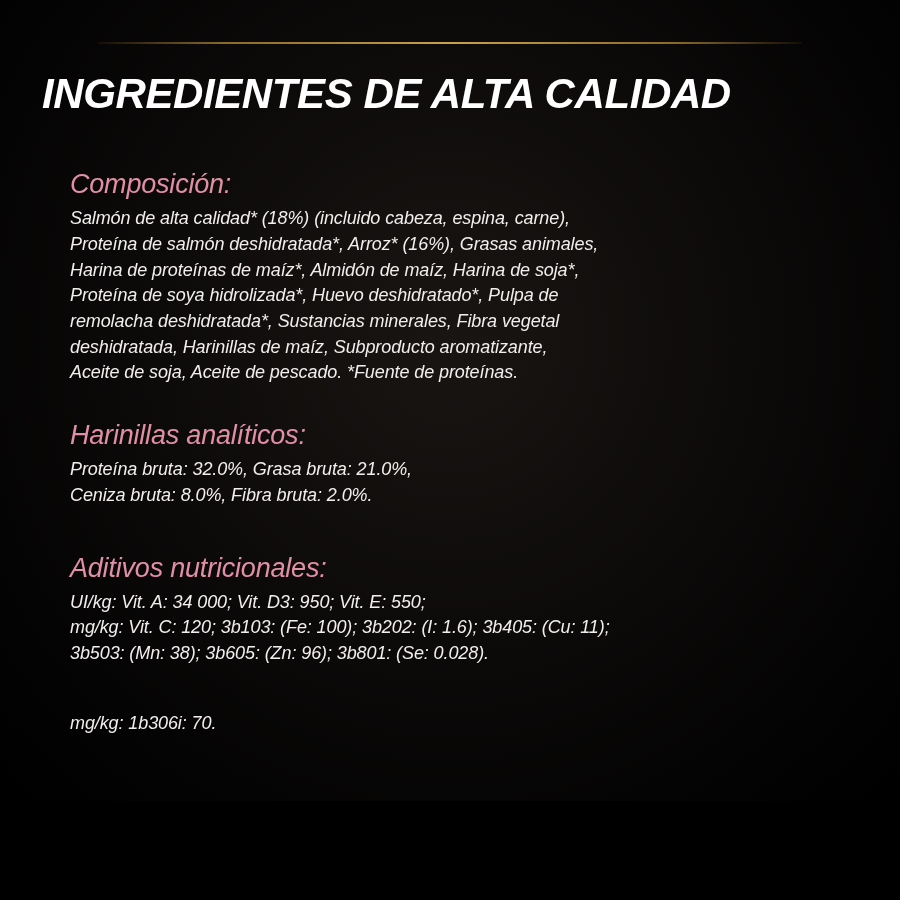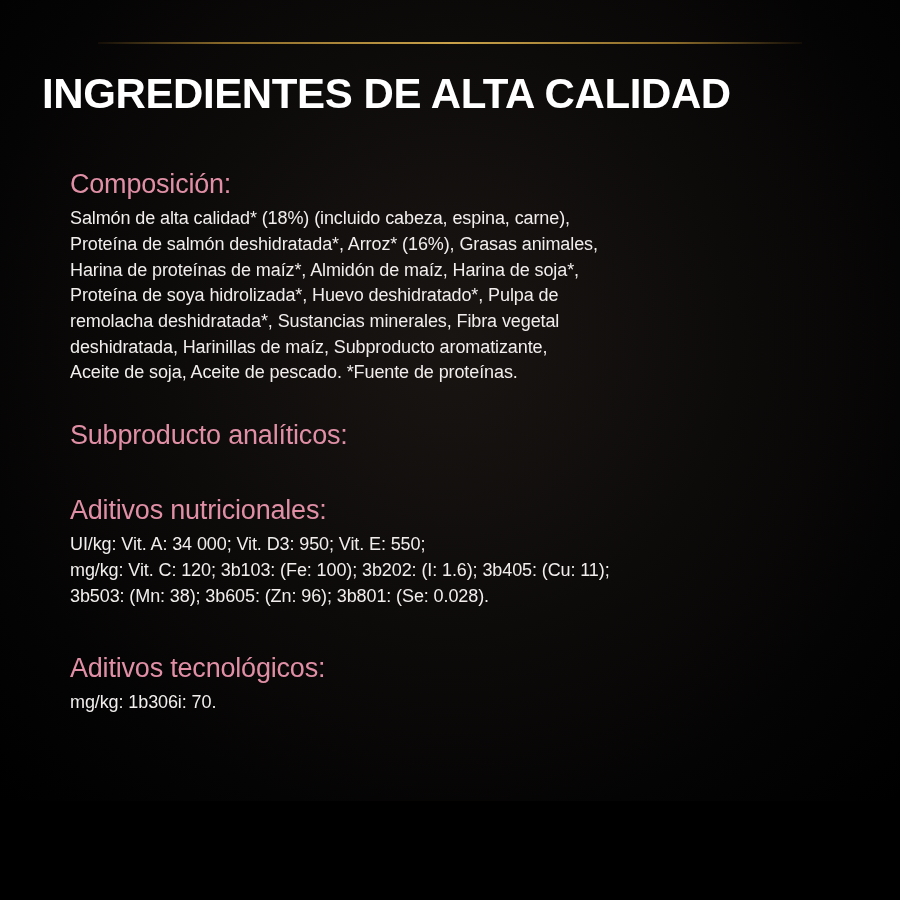--- a/index.html
+++ b/index.html
@@ -12,20 +12,21 @@
     background: #000000;
     font-family: "Liberation Sans", sans-serif;
     overflow: hidden;
   }
   .page {
     position: relative;
     width: 900px;
     height: 801px;
     background: radial-gradient(ellipse at 50% 42%, #191513 0%, #0d0b0a 45%, #050404 75%, #000000 100%);
     box-sizing: border-box;
+    font-style: italic;
   }
   .top-rule {
     position: absolute;
     top: 42px;
     left: 98px;
     right: 98px;
     height: 2px;
     background: linear-gradient(to right, rgba(90,60,20,0.15), #8a6a2a 18%, #c9a24a 50%, #8a6a2a 82%, rgba(90,60,20,0.15));
   }
   .content {
@@ -83,29 +84,30 @@
       <p class="section-body">Salmón de alta calidad* (18%) (incluido cabeza, espina, carne),
 Proteína de salmón deshidratada*, Arroz* (16%), Grasas animales,
 Harina de proteínas de maíz*, Almidón de maíz, Harina de soja*,
 Proteína de soya hidrolizada*, Huevo deshidratado*, Pulpa de
 remolacha deshidratada*, Sustancias minerales, Fibra vegetal
 deshidratada, Harinillas de maíz, Subproducto aromatizante,
 Aceite de soja, Aceite de pescado. *Fuente de proteínas.</p>
     </div>
 
     <div class="section sec-componentes">
-      <h2 class="section-heading">Subproducto analíticos:</h2>
+      <h2 class="section-heading">Harinillas analíticos:</h2>
+      <p class="section-body">Proteína bruta: 32.0%, Grasa bruta: 21.0%,
+Ceniza bruta: 8.0%, Fibra bruta: 2.0%.</p>
     </div>
 
     <div class="section sec-nutricionales">
       <h2 class="section-heading">Aditivos nutricionales:</h2>
       <p class="section-body">UI/kg: Vit. A: 34 000; Vit. D3: 950; Vit. E: 550;
 mg/kg: Vit. C: 120; 3b103: (Fe: 100); 3b202: (I: 1.6); 3b405: (Cu: 11);
 3b503: (Mn: 38); 3b605: (Zn: 96); 3b801: (Se: 0.028).</p>
     </div>
 
     <div class="section sec-tecnologicos">
-      <h2 class="section-heading">Aditivos tecnológicos:</h2>
       <p class="section-body">mg/kg: 1b306i: 70.</p>
     </div>
 
   </div>
 </div>
 
 </body></html>

